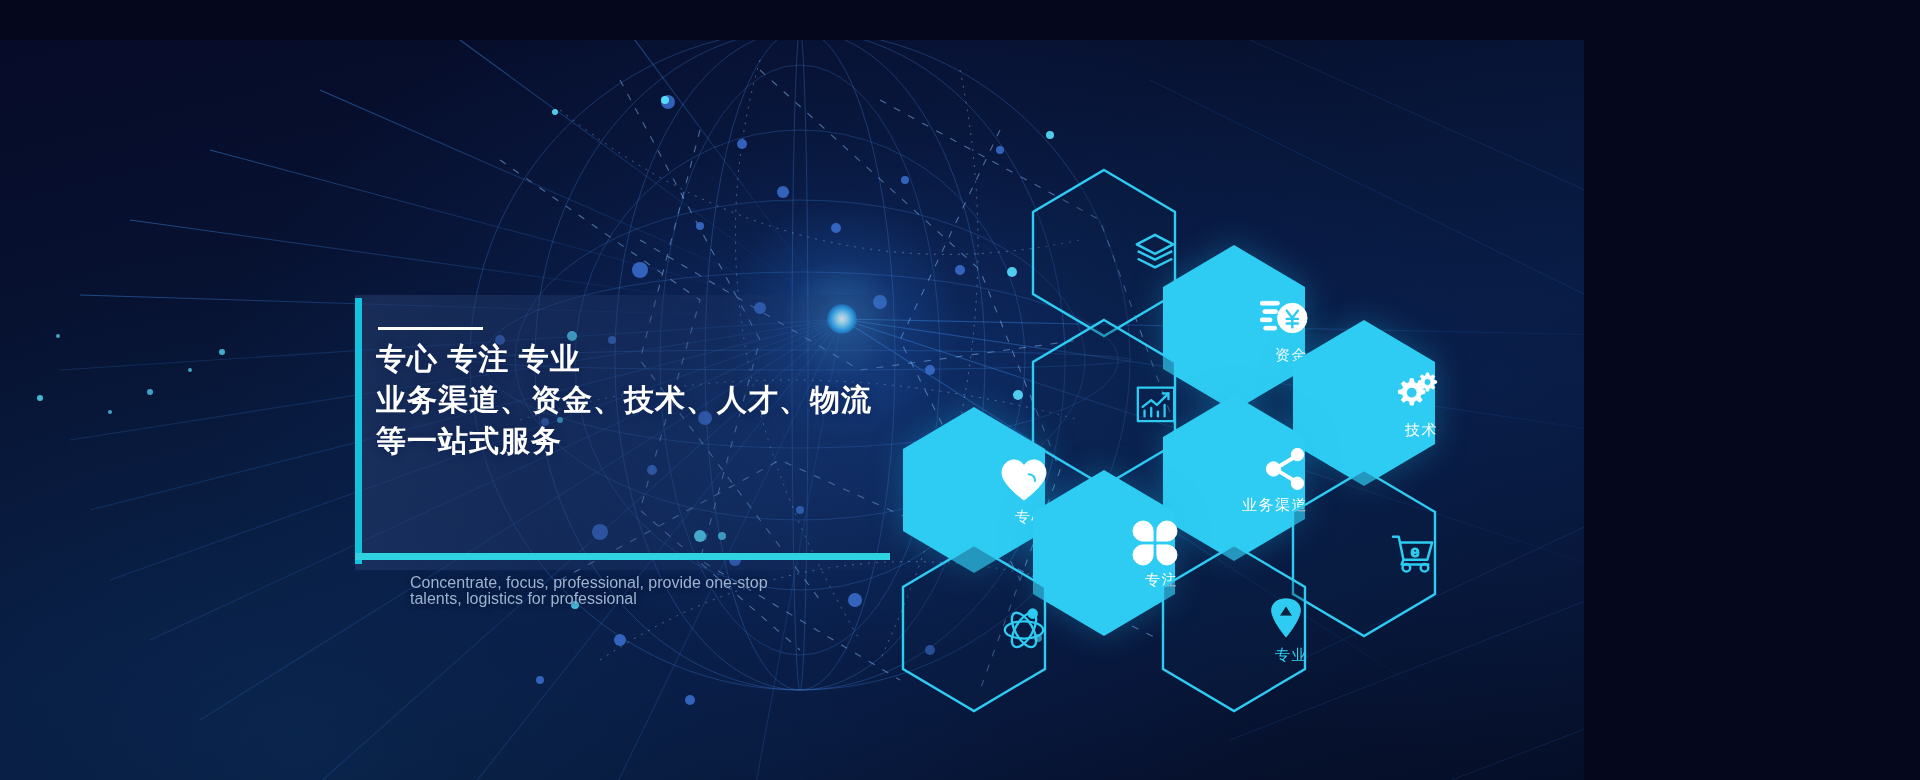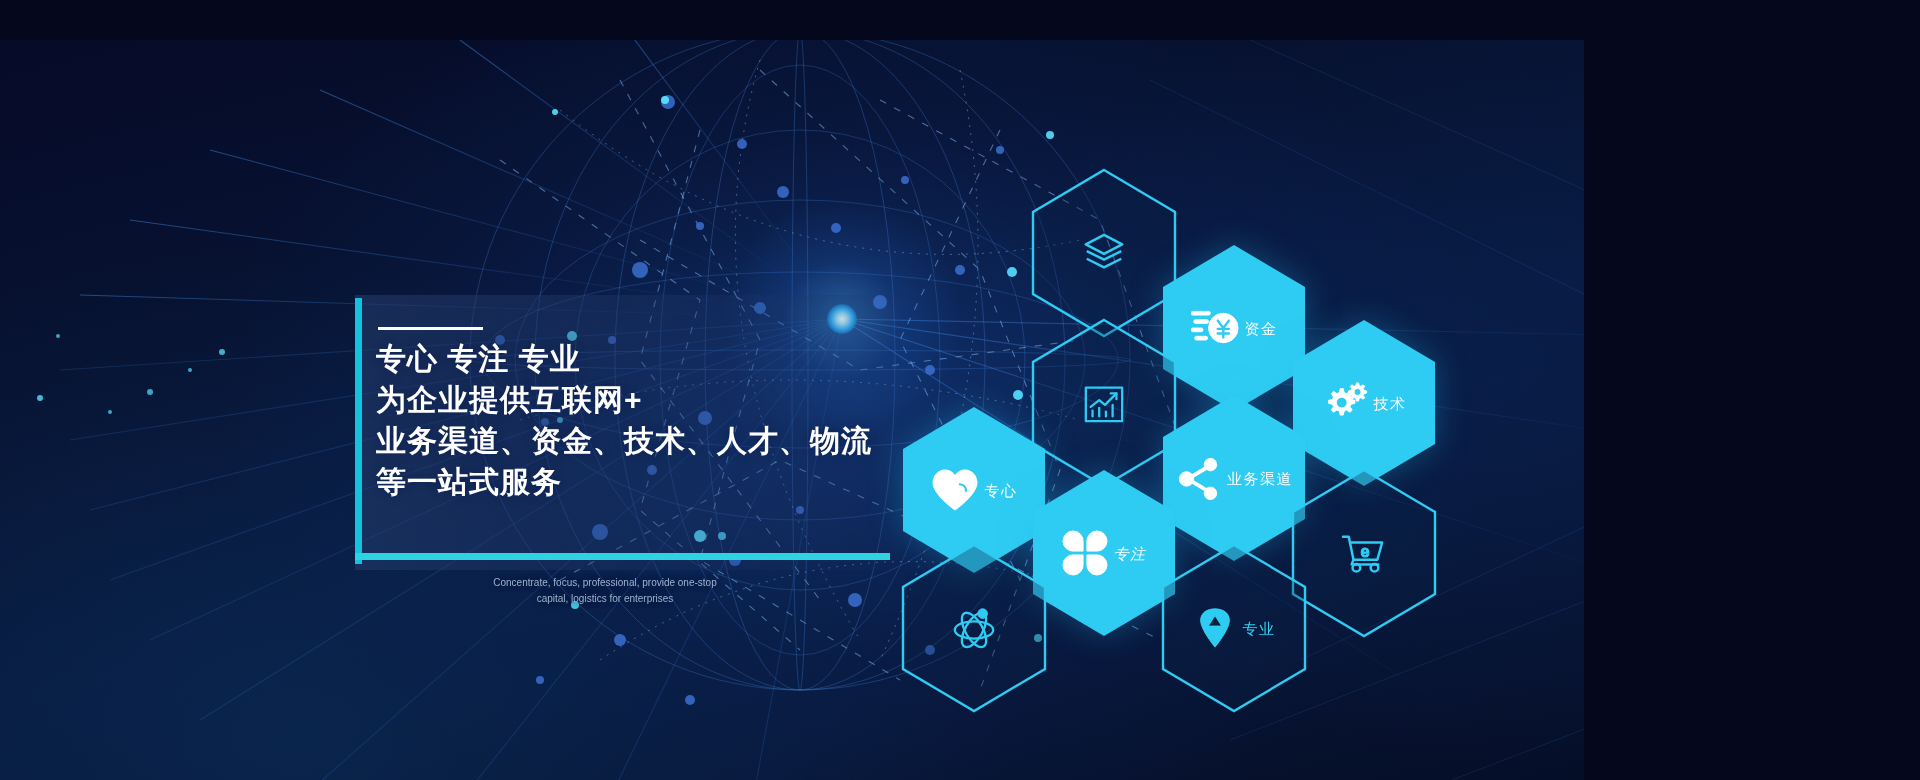--- a/index.html
+++ b/index.html
@@ -57,38 +57,38 @@
     color:#ffffff;
   }
   .hl{
     font-size:30px;line-height:41px;font-weight:bold;
     letter-spacing:1px;
     text-shadow:0 0 9px rgba(10,30,80,0.85);
     white-space:nowrap;
   }
   #subtitle{
     position:absolute;left:410px;top:535px;width:390px;
-    text-align:center;
+    text-align:left;
     color:#9fb3cf;
-    font-size:10px;line-height:16px;
+    font-size:16px;line-height:16px;
     text-shadow:0 0 6px rgba(5,20,55,0.9);
   }
   #subtitle div{white-space:nowrap;}
 
   
   #hexes{position:absolute;left:0;top:0;width:1920px;height:780px;}
   .hex{
     position:absolute;
     width:148px;height:170px;
   }
   .hex .shape{position:absolute;inset:0;}
   .hex svg.body{position:absolute;inset:0;width:148px;height:170px;display:block;}
   .hex .content{
     position:absolute;inset:0;
-    display:flex;flex-direction:row;align-items:center;justify-content:center;
+    display:flex;flex-direction:column;align-items:flex-end;justify-content:center;
     gap:6px;
   }
   .hex .ico{display:flex;align-items:center;justify-content:center;height:46px;}
   .hex .lbl{
     font-size:15px;letter-spacing:1.5px;font-weight:normal;line-height:1;
   }
   .hex.solid .lbl{color:#ffffff;}
   .hex.outline .lbl{color:#2fd4f5;}
   .hex.solid .ico svg{fill:#ffffff;stroke:#ffffff;}
   .hex.outline .ico svg{fill:none;stroke:#2fd4f5;}
@@ -247,28 +247,27 @@
     <div class="core"></div>
   </div>
 
   <div id="panel"></div>
   <div id="panel-bar"></div>
   <div id="panel-underline"></div>
   <div id="title-rule"></div>
 
   <div id="headlines">
     <div class="hl">专心  专注  专业</div>
-    <div class="hl">为企业提供互联网+</div>
     <div class="hl">业务渠道、资金、技术、人才、物流</div>
     <div class="hl">等一站式服务</div>
   </div>
 
   <div id="subtitle">
     <div>Concentrate, focus, professional, provide one-stop</div>
-    <div>capital, logistics for enterprises</div>
+    <div>talents, logistics for professional</div>
   </div>
 
   <div id="hexes">
       <div class="hex outline" style="left: 1030px; top: 128px;">
         <div class="shape">
           <svg class="body" viewBox="0 0 148 170">
       <polygon points="74,2 145,44 145,126 74,168 3,126 3,44" fill="rgba(10,32,68,0.30)" stroke="#2ecbf2" stroke-width="2.4"></polygon>
     </svg>
         </div>
         <div class="content">
@@ -384,21 +383,21 @@
         <g fill="#ffffff">
                 <circle cx="12" cy="25" r="7.5"></circle>
                 <circle cx="37" cy="10" r="6.5"></circle>
                 <circle cx="37" cy="40" r="6.5"></circle>
               </g>
             </svg>
           </div>
           <div class="lbl">业务渠道</div>
         </div>
       </div>
-      <div class="hex solid" style="left: 1030px; top: 428px; font-style: italic;">
+      <div class="hex solid" style="left: 1030px; top: 428px;">
         <div class="shape">
           <svg class="body" viewBox="0 0 148 170">
             <polygon points="74,2 145,44 145,126 74,168 3,126 3,44" fill="#2ecbf2"></polygon>
           </svg>
         </div>
         <div class="content">
           <div class="ico">
             <svg width="46" height="46" viewBox="0 0 48 48">
               <g fill="#ffffff">
         <path d="M22 22 H12.5 A10.5 10.5 0 1 1 22 12.5 Z"></path>

